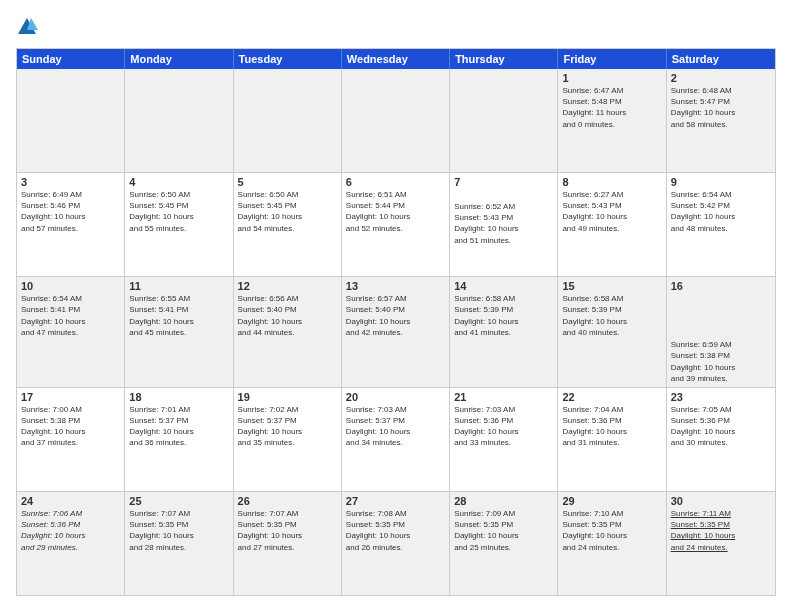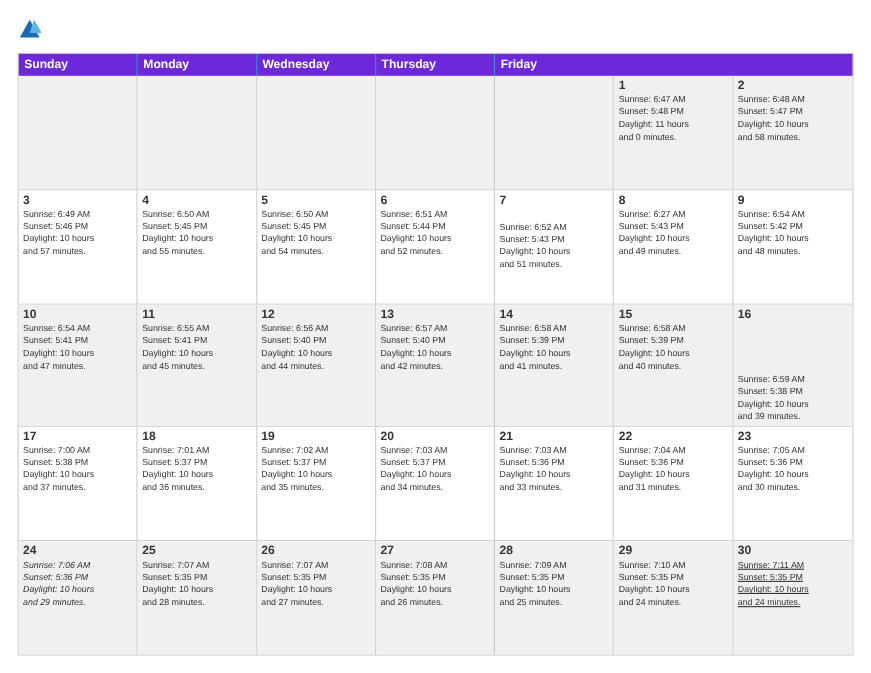--- a/index.html
+++ b/index.html
@@ -56,21 +56,21 @@
     }
     .calendar {
       flex: 1;
       display: flex;
       flex-direction: column;
       border: 1px solid #ccc;
     }
     .cal-header {
       display: grid;
       grid-template-columns: repeat(7, 1fr);
-      background: #6d28d9;
+      background: #1d4ed8;
     }
     .cal-header-cell {
       color: #fff;
       font-size: 11px;
       font-weight: bold;
       padding: 4px 5px;
       text-align: left;
       border-right: 1px solid #3a8ad4;
     }
     .cal-header-cell:last-child { border-right: none; }
@@ -126,23 +126,25 @@
     <div class="title-block">
       <div class="month-title"></div>
       <div class="location"></div>
     </div>
   </div>
 
   <div class="calendar">
     <div class="cal-header">
     <div class="cal-header-cell">Sunday</div>
         <div class="cal-header-cell">Monday</div>
+        <div class="cal-header-cell">Tuesday</div>
         <div class="cal-header-cell">Wednesday</div>
         <div class="cal-header-cell">Thursday</div>
         <div class="cal-header-cell">Friday</div>
+        <div class="cal-header-cell">Saturday</div>
       </div>
     <div class="cal-body">
     <div class="cal-row">
           <div class="cal-cell empty shaded"></div>
           <div class="cal-cell empty shaded"></div>
           <div class="cal-cell empty shaded"></div>
           <div class="cal-cell empty shaded"></div>
           <div class="cal-cell empty shaded"></div>
           <div class="cal-cell shaded">
             <div class="day-num">1</div>

